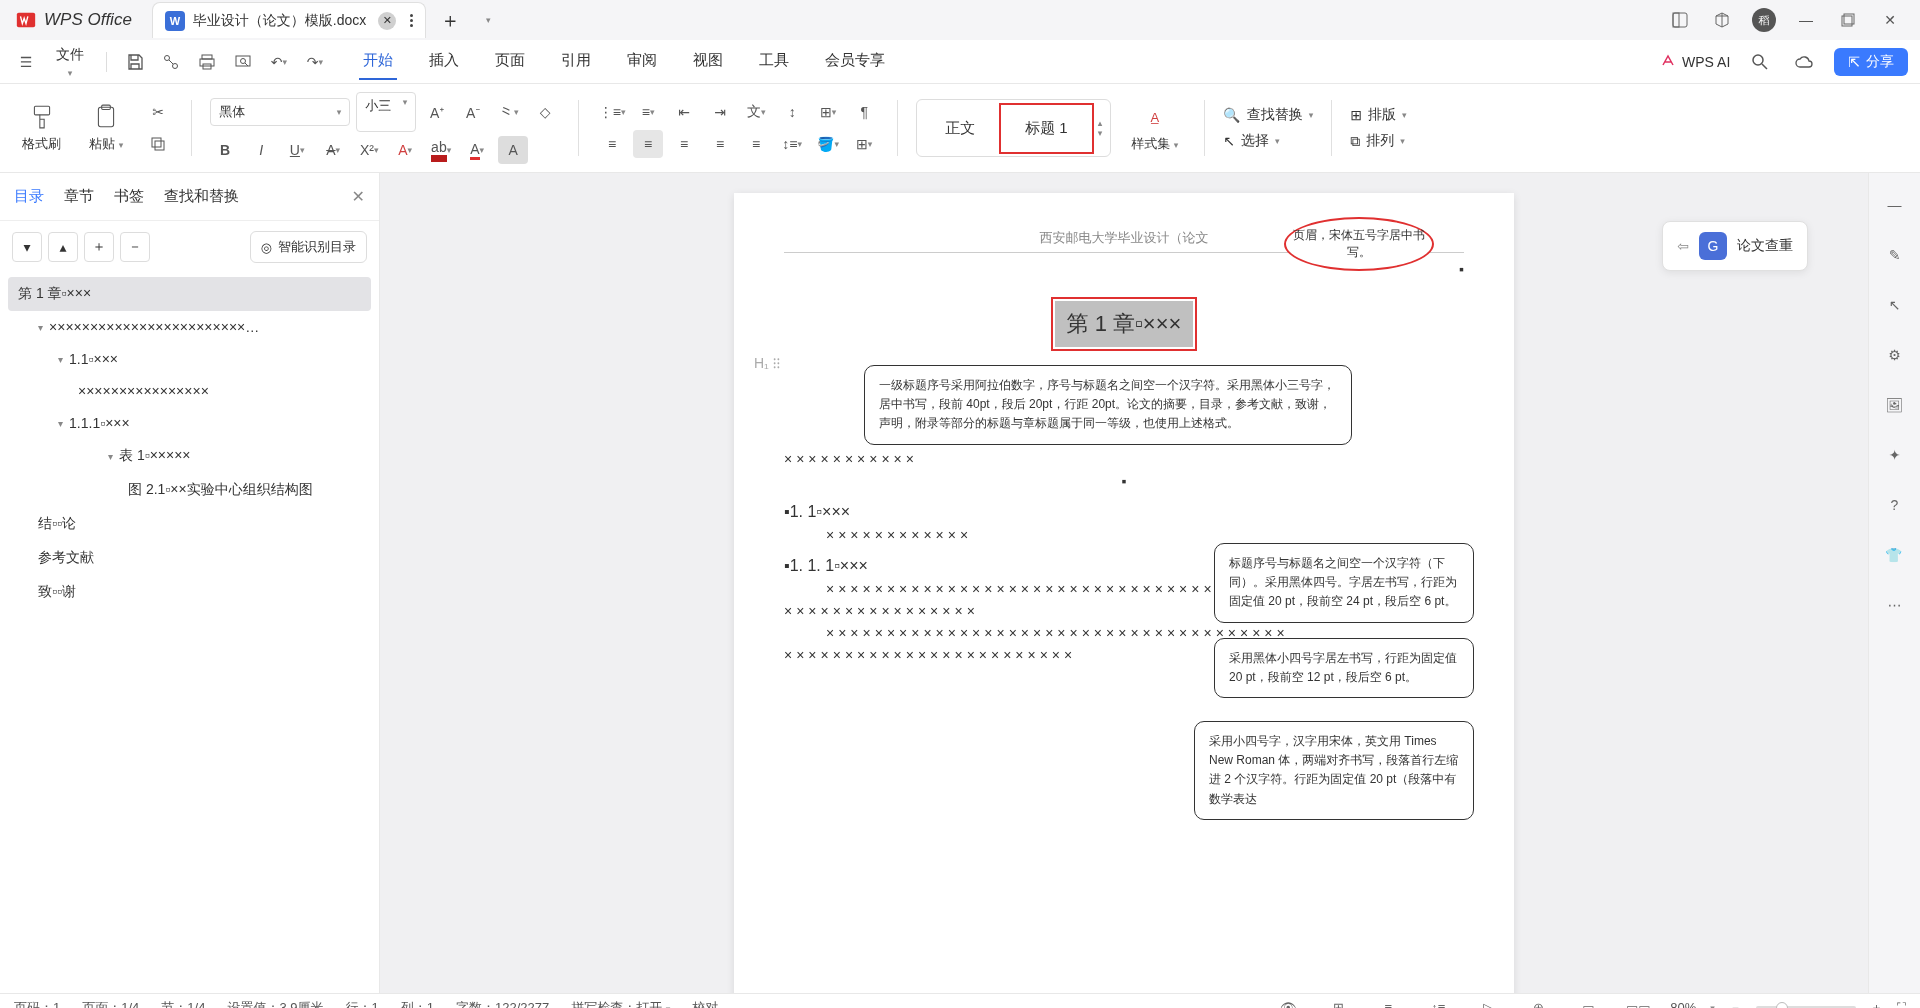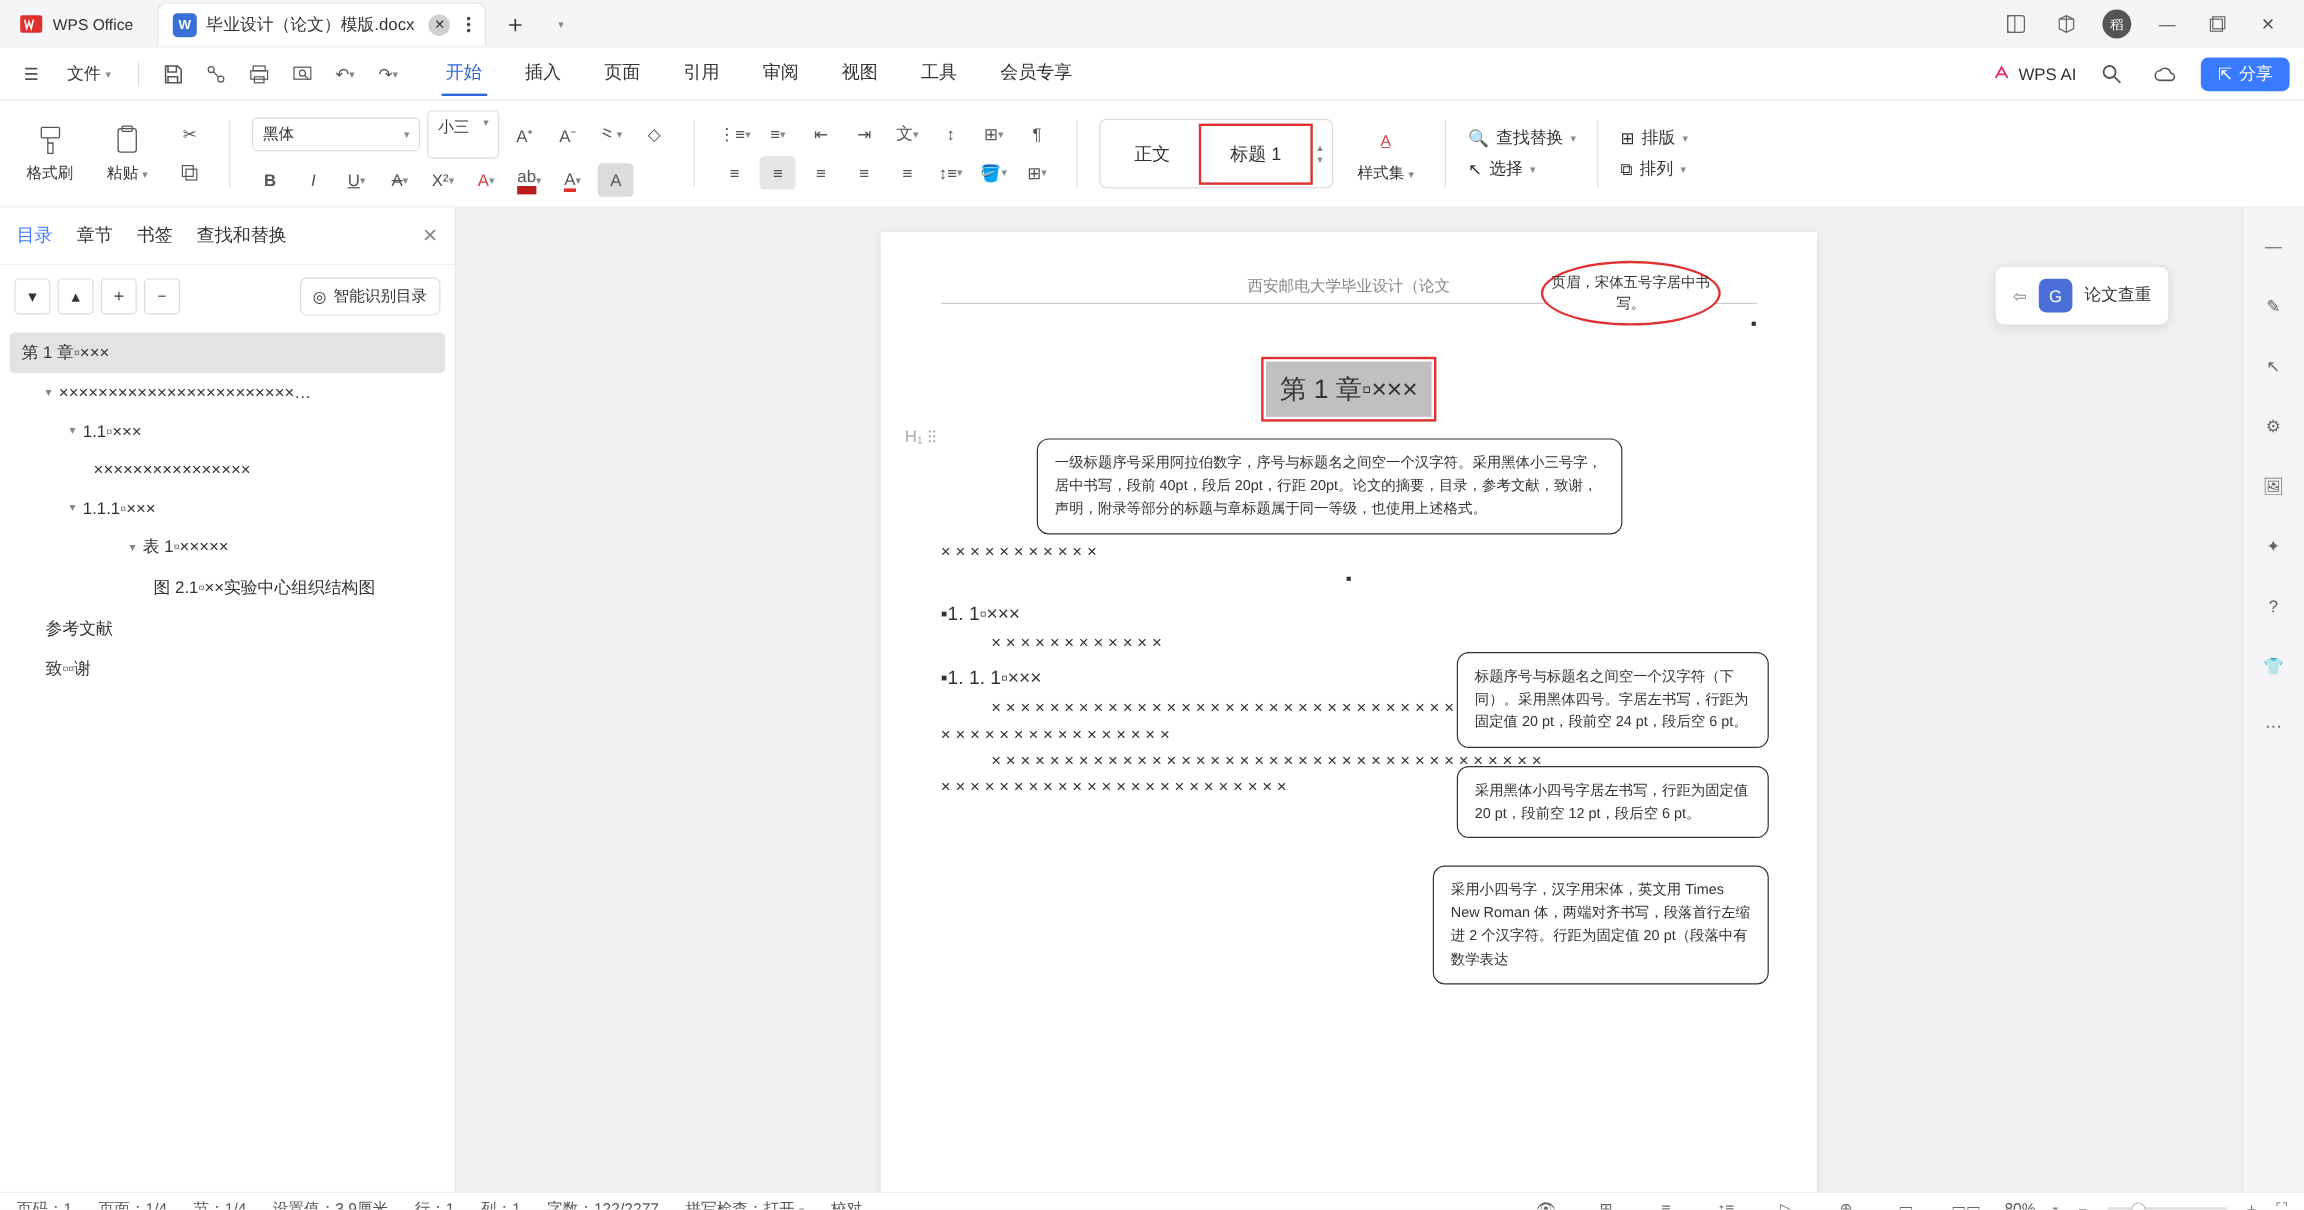--- a/index.html
+++ b/index.html
@@ -1,34 +1,34 @@
 <!DOCTYPE html>
 <html><head>
 <meta charset="utf-8">
 <style>
 * { margin: 0; padding: 0; box-sizing: border-box; font-family: "Microsoft YaHei", sans-serif; }
 body { background: #f5f5f7; width: 1920px; height: 1008px; overflow: hidden; font-size: 14px; color: #333; }
 
 
 .titlebar { height: 40px; background: #f5f5f7; display: flex; align-items: center; padding: 0 8px; }
 .app-icon { width: 24px; height: 24px; margin: 0 6px; display: flex; align-items: center; justify-content: center; }
-.app-name { font-weight: 500; font-size: 13px; margin-right: 20px; }
+.app-name { font-weight: 500; font-size: 17px; margin-right: 20px; font-style: italic; }
 .tab { display: flex; align-items: center; background: #fff; border-radius: 8px 8px 0 0; padding: 6px 12px; height: 36px; gap: 8px; border: 1px solid #e0e0e0; border-bottom: none; }
 .tab-icon { width: 20px; height: 20px; background: #3a6fd8; border-radius: 4px; color: #fff; display: flex; align-items: center; justify-content: center; font-size: 11px; font-weight: bold; }
 .tab-close { width: 18px; height: 18px; border-radius: 50%; background: #d0d0d0; display: flex; align-items: center; justify-content: center; font-size: 11px; margin-left: 4px; cursor: pointer; }
 .tab-menu-dot { display: inline-block; width: 3px; height: 3px; border-radius: 50%; background: #444; }
 .tab-add { width: 32px; height: 32px; display: flex; align-items: center; justify-content: center; font-size: 20px; margin-left: 8px; cursor: pointer; }
 .win-controls { margin-left: auto; display: flex; gap: 18px; align-items: center; padding-right: 10px; }
 .win-btn { width: 24px; height: 24px; display: flex; align-items: center; justify-content: center; cursor: pointer; color: #555; }
 
 
 .menubar { height: 44px; background: #fff; display: flex; align-items: center; padding: 0 12px; gap: 10px; border-bottom: 1px solid #e8e8e8; }
 .menu-left { display: flex; align-items: center; gap: 8px; }
 .menu-icon-btn { width: 28px; height: 28px; display: flex; align-items: center; justify-content: center; cursor: pointer; border-radius: 4px; color: #555; }
-.file-menu { display: flex; align-items: center; gap: 4px; padding: 4px 8px; cursor: pointer; }
+.file-menu { display: flex; align-items: center; gap: 4px; padding: 4px 8px; cursor: pointer; flex-direction: column; }
 .menu-tabs { display: flex; gap: 28px; margin-left: 20px; }
 .menu-tab { padding: 8px 4px; cursor: pointer; font-size: 15px; }
 .menu-tab.active { color: #2e66d8; font-weight: 500; border-bottom: 2px solid #2e66d8; }
 .menu-right { margin-left: auto; display: flex; align-items: center; gap: 16px; }
 .ai-label { display: flex; align-items: center; gap: 6px; font-size: 14px; }
 .share-btn { background: #3a7afe; color: #fff; padding: 5px 14px; border-radius: 6px; display: flex; align-items: center; gap: 6px; cursor: pointer; }
 
 
 .ribbon { background: #fff; padding: 8px 14px; display: flex; align-items: center; gap: 12px; border-bottom: 1px solid #e8e8e8; }
 .ribbon-group { display: flex; flex-direction: column; gap: 4px; }
@@ -389,20 +389,23 @@
         <div class="toc-item toc-indent-2">
           <span class="arrow">▾</span>
           <span>1.1.1▫×××</span>
         </div>
         <div class="toc-item toc-indent-4">
           <span class="arrow">▾</span>
           <span>表 1▫×××××</span>
         </div>
         <div class="toc-item toc-indent-5">
           <span>图 2.1▫××实验中心组织结构图</span>
+        </div>
+        <div class="toc-item toc-indent-1">
+          <span>结▫▫论</span>
         </div>
         <div class="toc-item toc-indent-1">
           <span>参考文献</span>
         </div>
         <div class="toc-item toc-indent-1">
           <span>致▫▫谢</span>
         </div>
       </div>
   </div>
 

